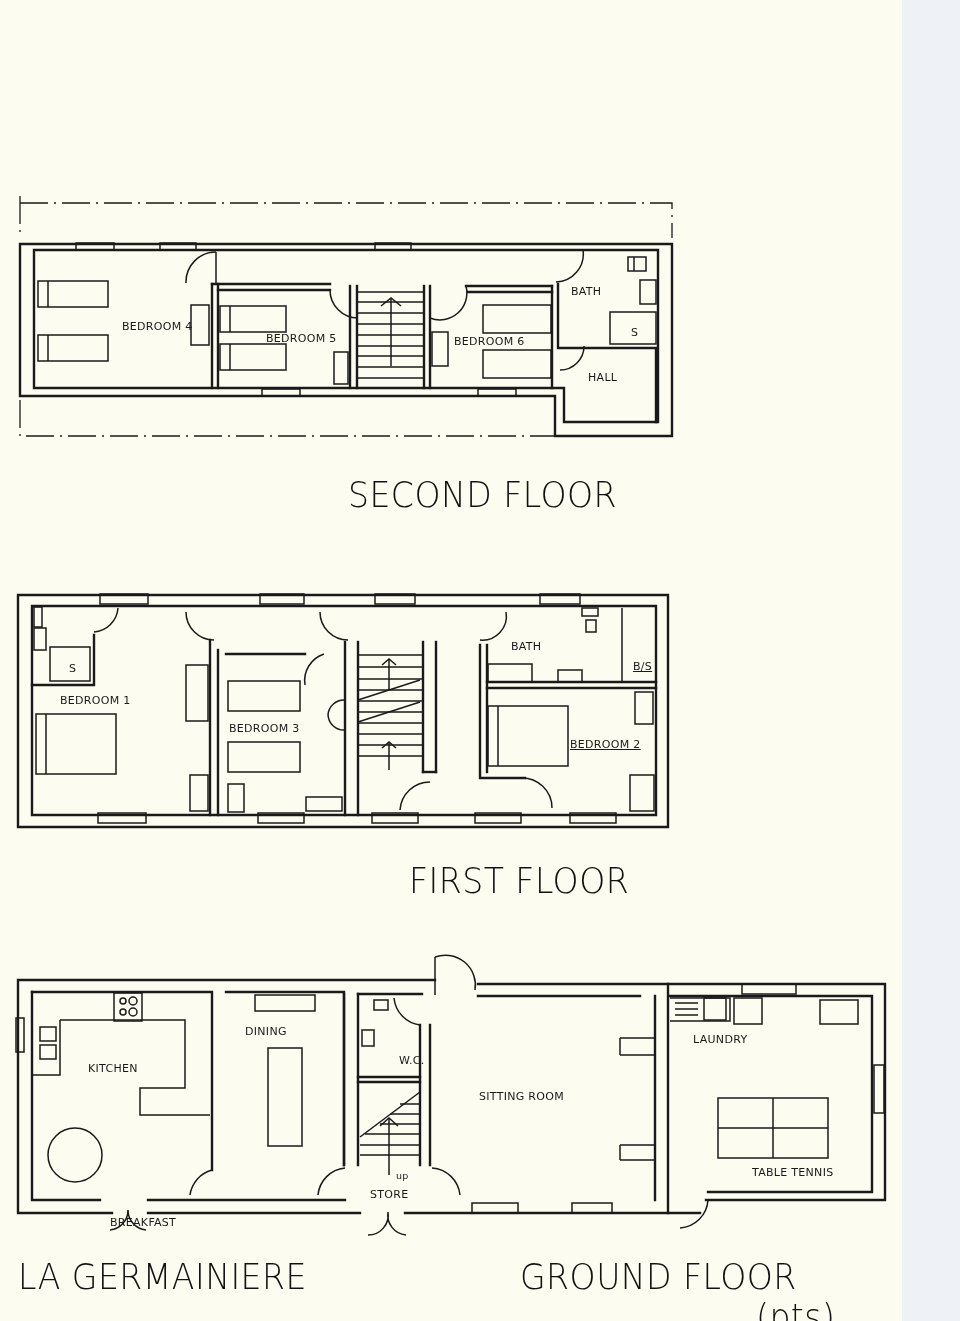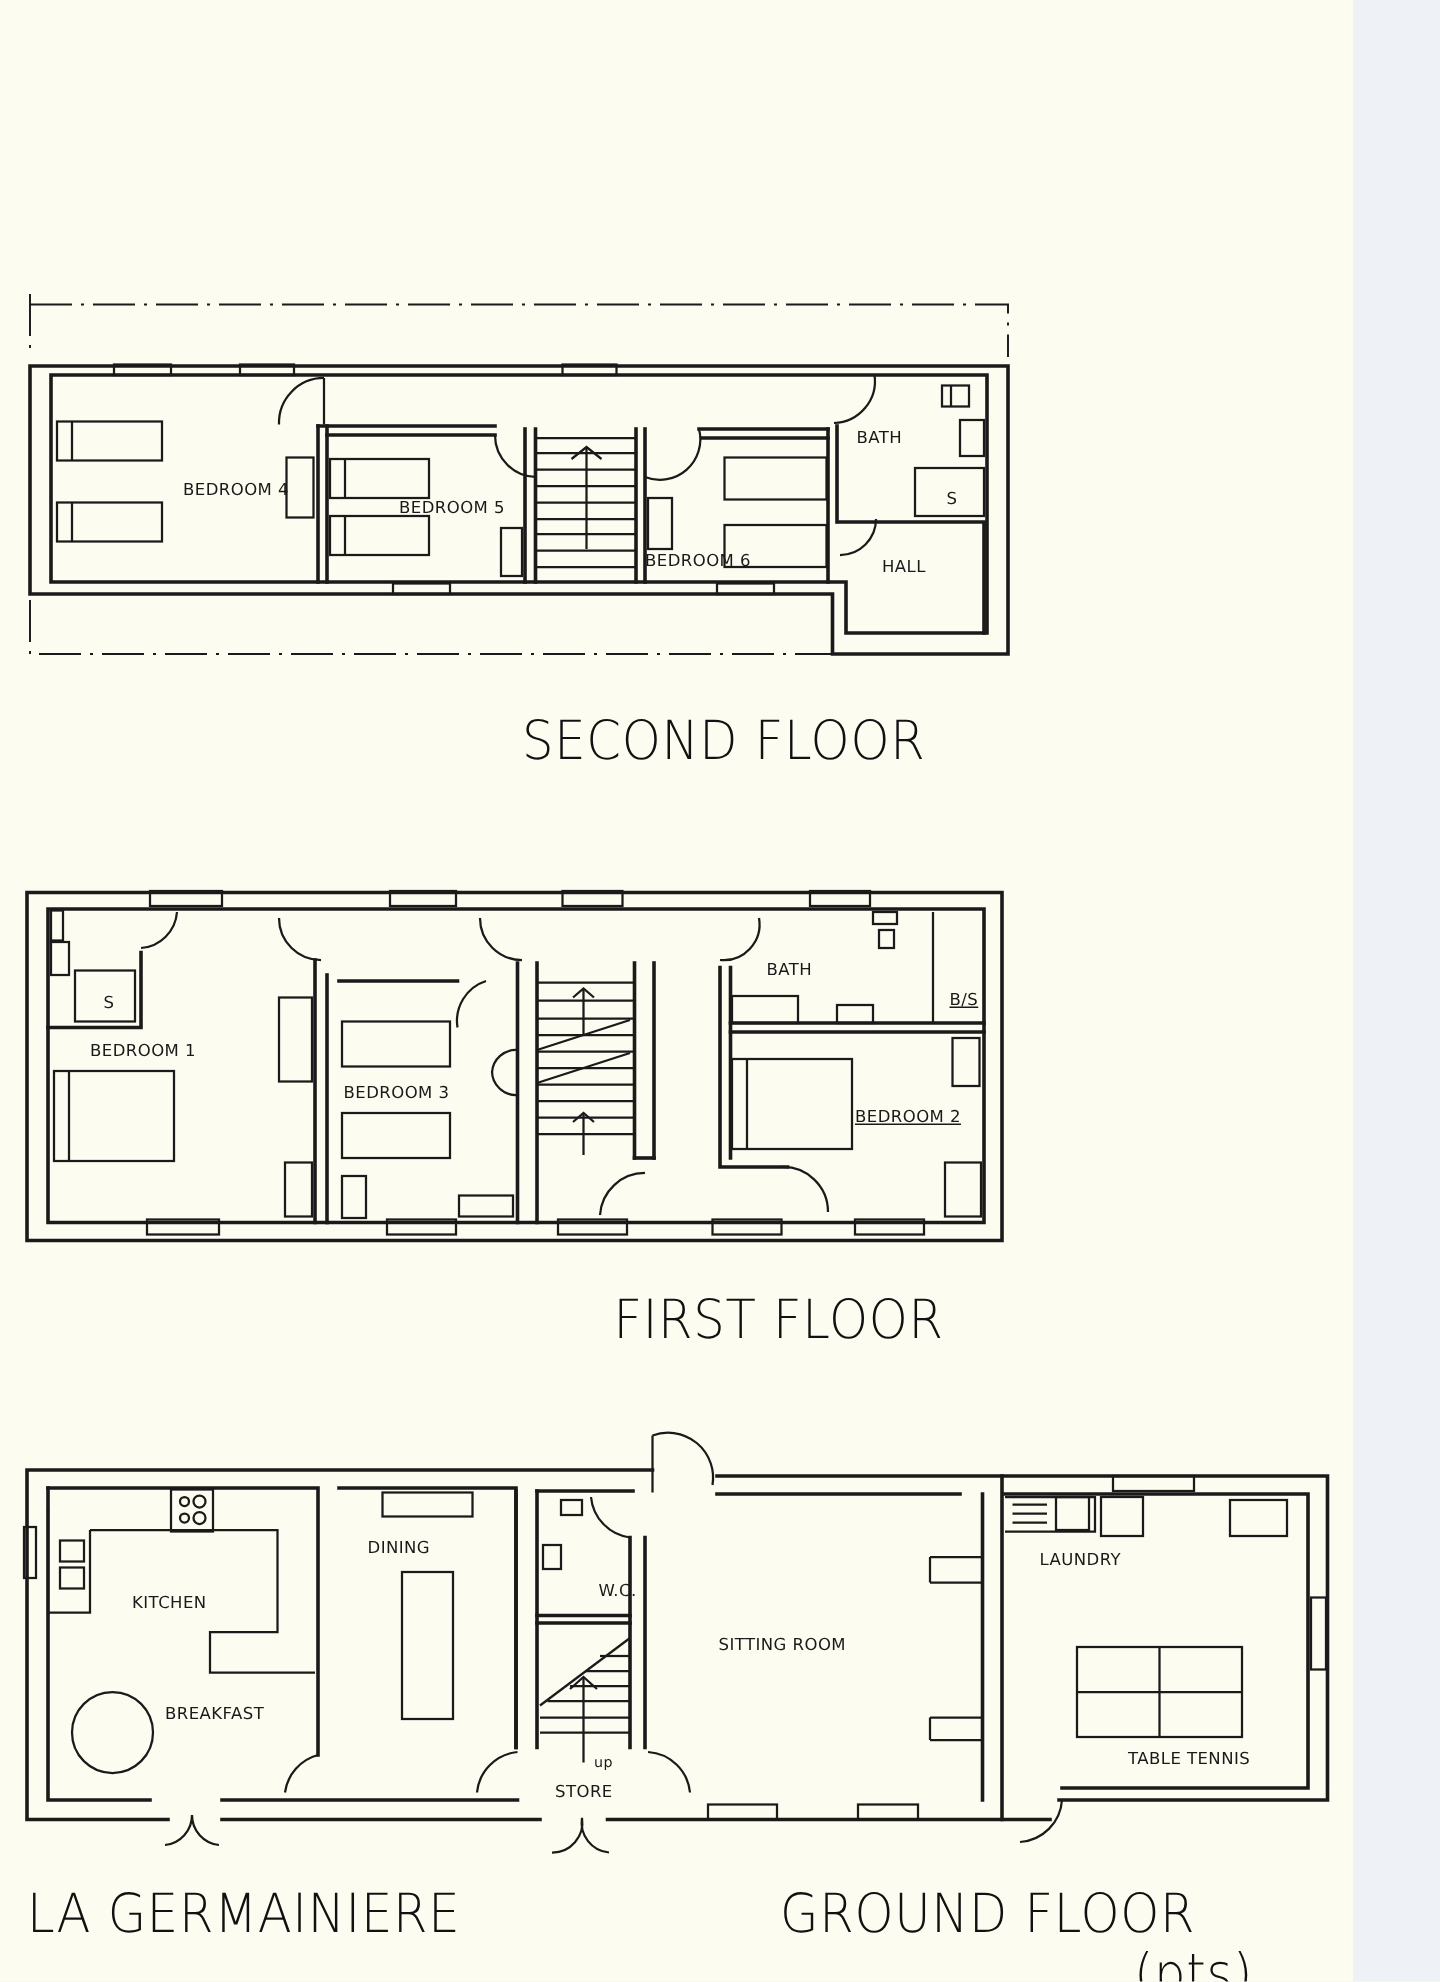--- a/index.html
+++ b/index.html
@@ -259,36 +259,36 @@
     <rect class="t" x="718" y="1098" width="110" height="60"></rect>
     <line class="t" x1="773" y1="1098" x2="773" y2="1158"></line>
     <line class="t" x1="718" y1="1128" x2="828" y2="1128"></line>
 
     <path class="t" d="M680 1228 A30 30 0 0 0 708 1200"></path>
   </g>
 </svg>
 
 <div class="room-label" style="left:90px;top:320px;margin-left:32px;">BEDROOM 4</div>
 <div class="room-label" style="left:266px;top:332px;">BEDROOM 5</div>
-<div class="room-label" style="left:430px;top:335px;margin-top:32px;">BEDROOM 6</div>
+<div class="room-label" style="left:454px;top:335px;">BEDROOM 6</div>
 <div class="room-label" style="left:571px;top:285px;">BATH</div>
 <div class="room-label" style="left:631px;top:326px;">S</div>
 <div class="room-label" style="left:588px;top:371px;">HALL</div>
 <div class="floor-title" style="left:348px;top:474px;">SECOND FLOOR</div>
 
 <div class="room-label" style="left:60px;top:694px;">BEDROOM 1</div>
 <div class="room-label" style="left:69px;top:662px;">S</div>
 <div class="room-label" style="left:229px;top:722px;">BEDROOM 3</div>
 <div class="room-label" style="left:511px;top:640px;">BATH</div>
 <div class="room-label" style="left:633px;top:660px;font-size:11px;text-decoration:underline;">B/S</div>
 <div class="room-label" style="left:570px;top:738px;text-decoration:underline;">BEDROOM 2</div>
 <div class="floor-title" style="left:409px;top:860px;">FIRST FLOOR</div>
 
 <div class="room-label" style="left:88px;top:1062px;">KITCHEN</div>
-<div class="room-label" style="left:110px;top:1136px;">BREAKFAST</div>
+<div class="room-label" style="left:110px;top:1216px;">BREAKFAST</div>
 <div class="room-label" style="left:245px;top:1025px;">DINING</div>
 <div class="room-label" style="left:372px;top:1054px;margin-left:27px;">W.C.</div>
 <div class="room-label" style="left:396px;top:1170px;font-size:9.5px;">up</div>
 <div class="room-label" style="left:370px;top:1188px;">STORE</div>
 <div class="room-label" style="left:479px;top:1090px;">SITTING ROOM</div>
 <div class="room-label" style="left:693px;top:1033px;">LAUNDRY</div>
 <div class="room-label" style="left:752px;top:1166px;">TABLE TENNIS</div>
 
 <div class="floor-title" style="left:18px;top:1256px;">LA GERMAINIERE</div>
 <div class="floor-title" style="left:520px;top:1256px;">GROUND FLOOR</div>

